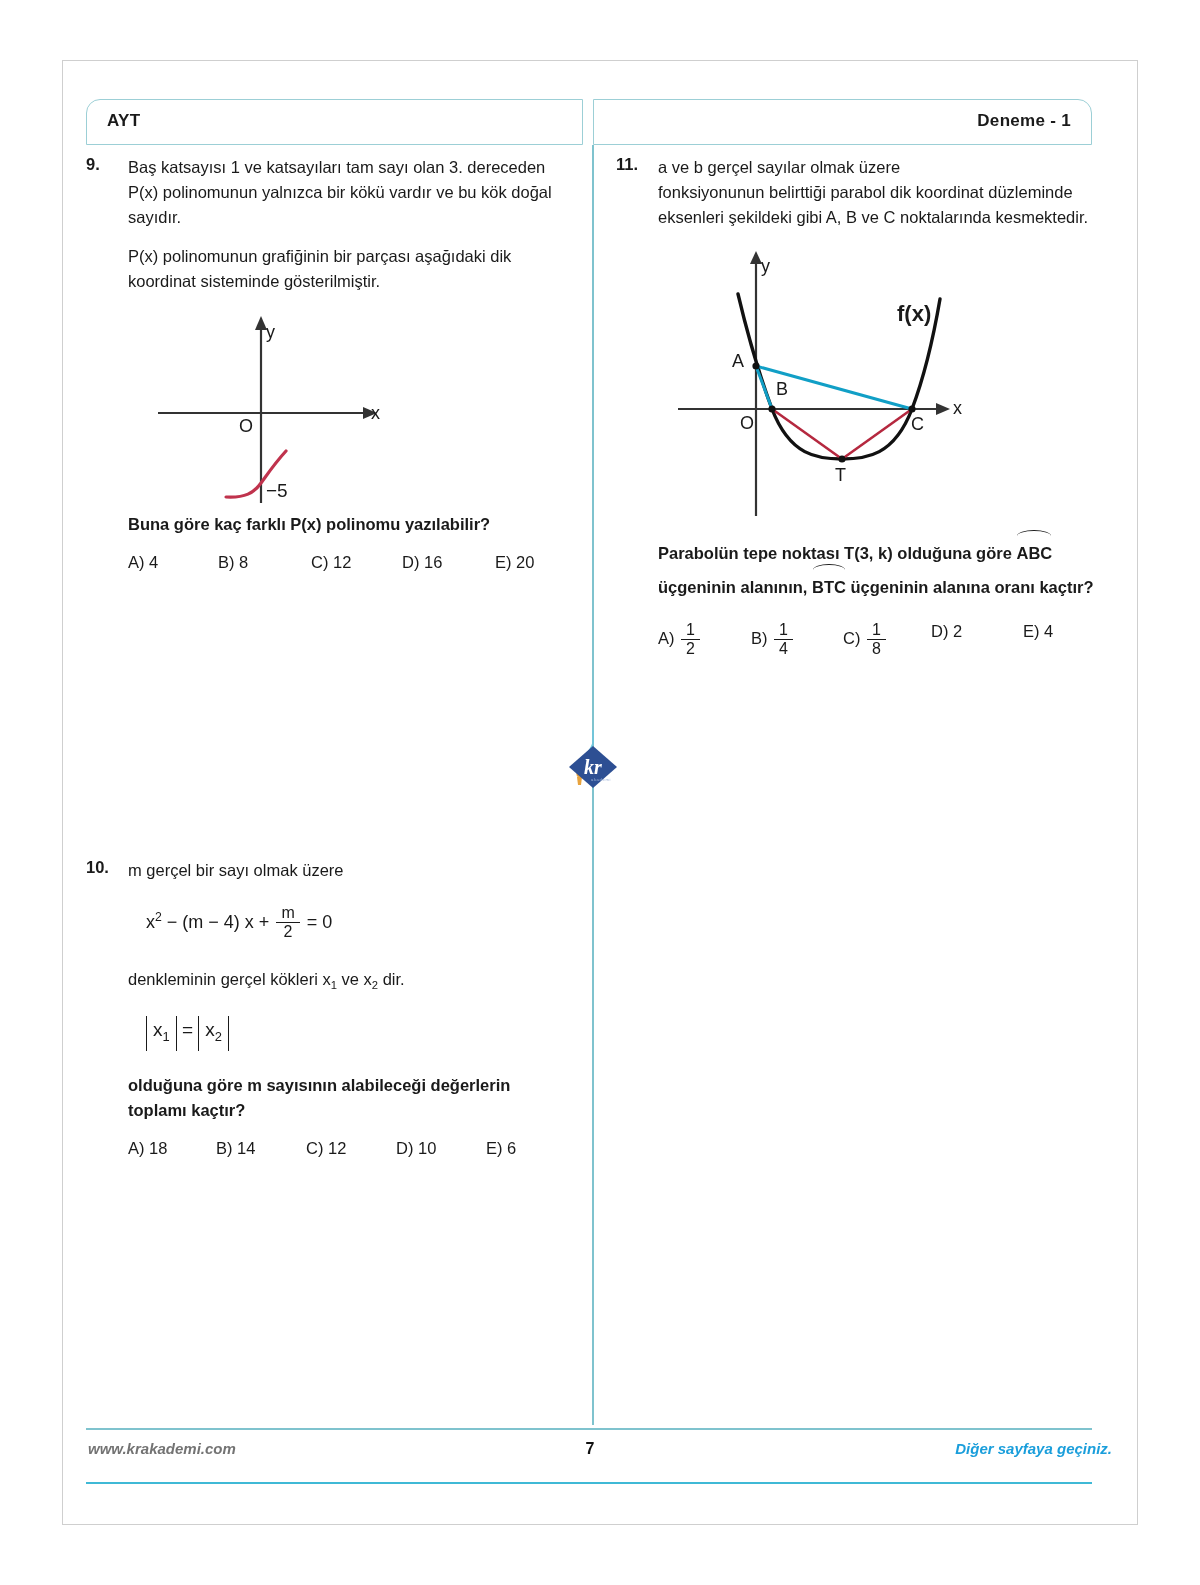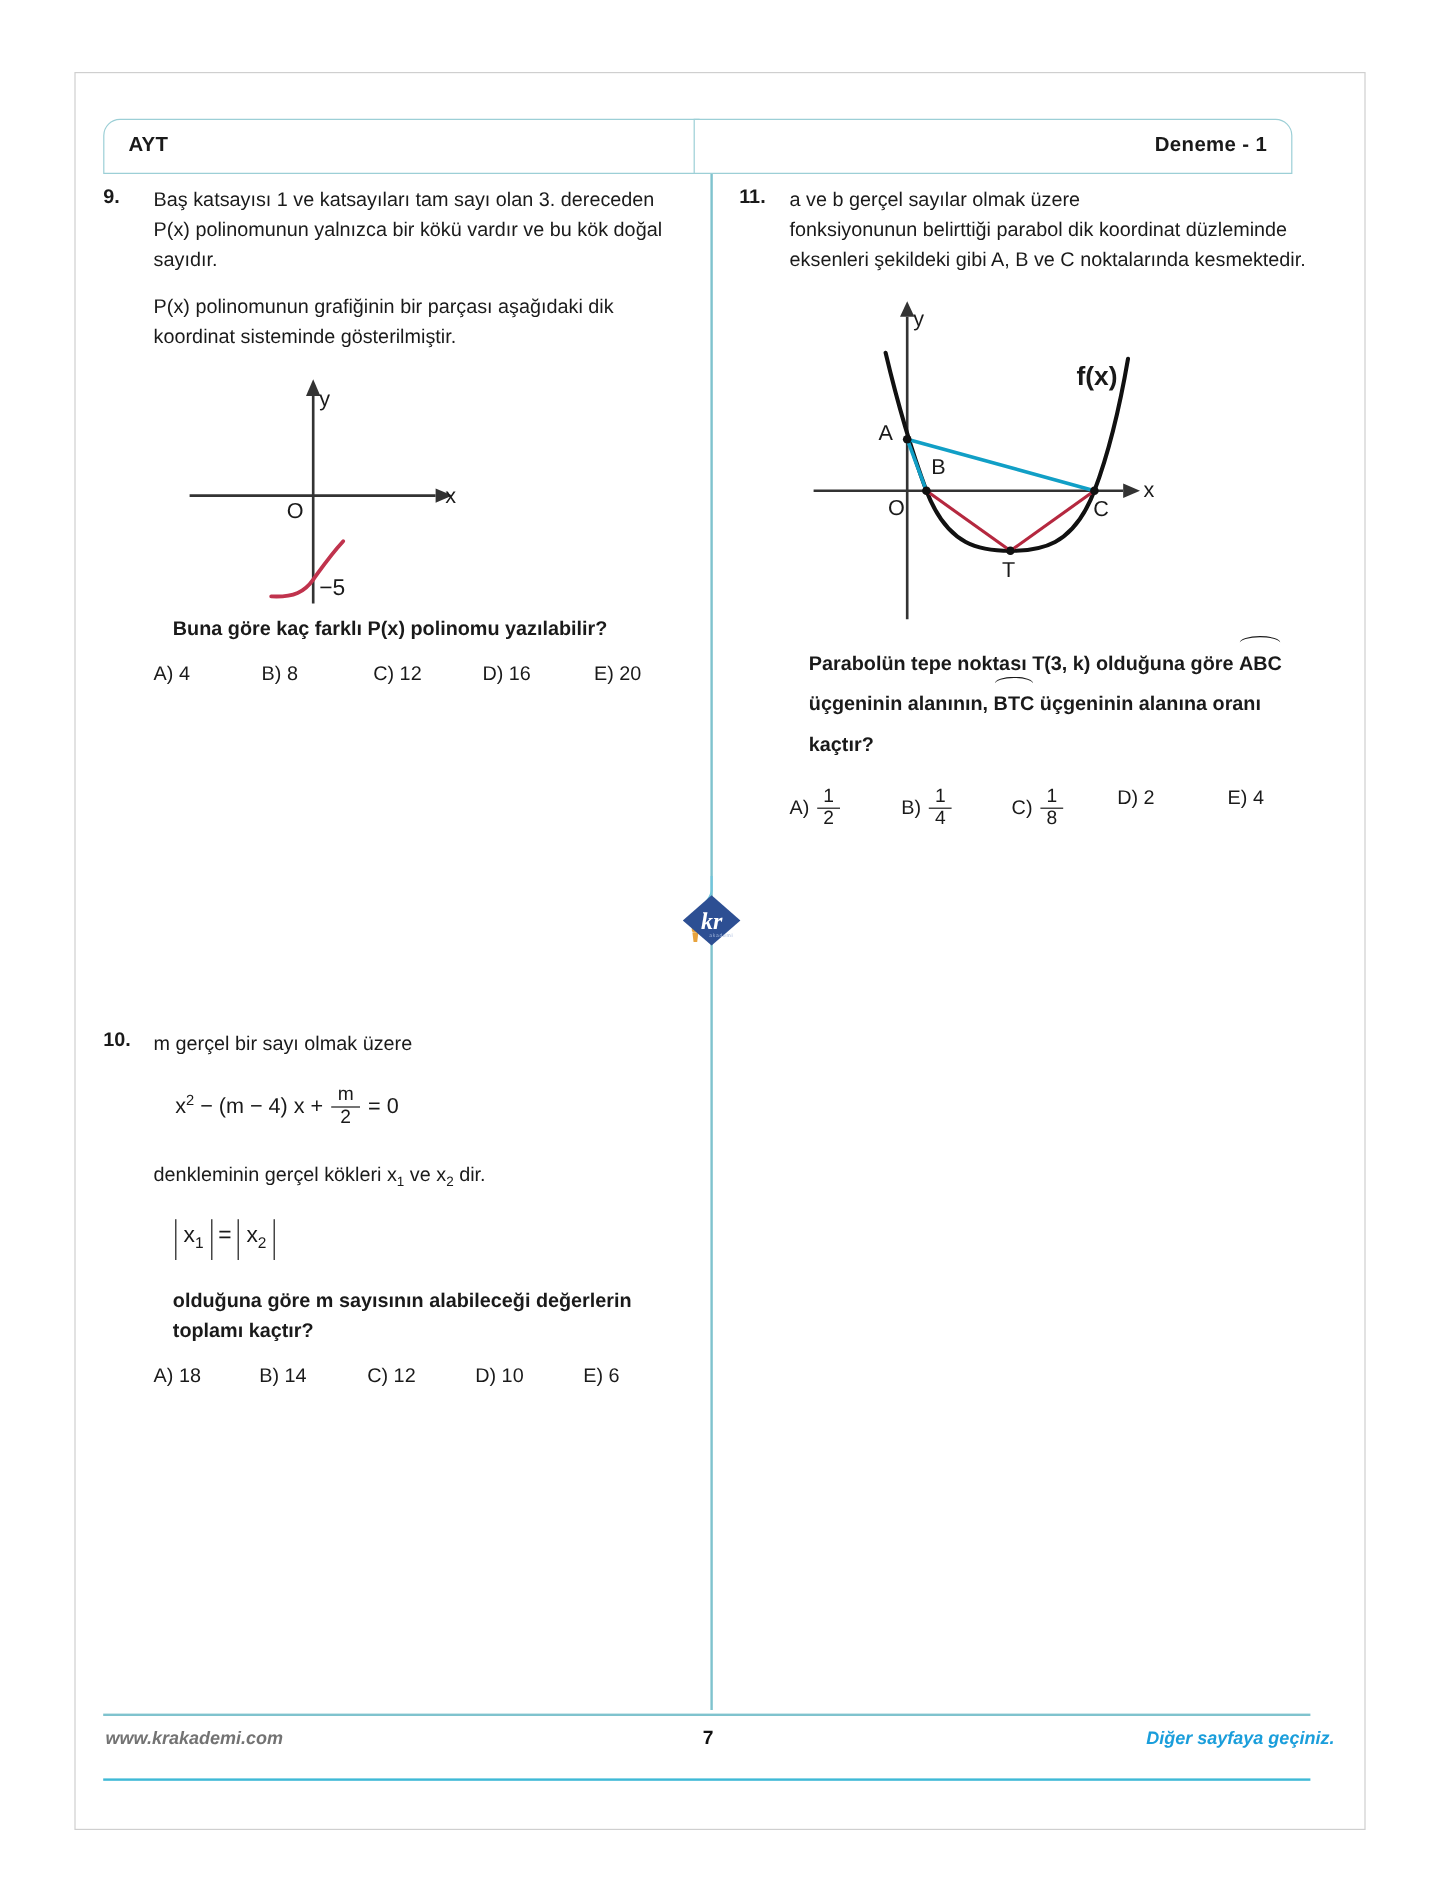--- a/index.html
+++ b/index.html
@@ -36,21 +36,21 @@
     height: 46px;
     border: 1.6px solid #9ccfd6;
     background: #fff;
   }
   .hdr-left {
     left: 86px; top: 99px; width: 497px;
     border-top-left-radius: 14px;
     border-bottom: 1.6px solid #9ccfd6;
   }
   .hdr-right {
-    left: 578px; top: 99px; width: 499px;
+    left: 593px; top: 99px; width: 499px;
     border-top-right-radius: 14px;
   }
   .hdr-left .hdr-text {
     position: absolute; left: 20px; top: 11px;
     font-size: 17px; font-weight: bold; letter-spacing: .3px;
   }
   .hdr-right .hdr-text {
     position: absolute; right: 20px; top: 11px;
     font-size: 17px; font-weight: bold; letter-spacing: .3px;
   }
@@ -74,21 +74,21 @@
   }
   .qbody { position: absolute; left: 42px; top: 0; }
   .ptext {
     font-size: 16.5px; line-height: 25px;
     margin: 0 0 14px 0;
     color: #1a1a1a;
   }
   .ptext.tight { margin-bottom: 0; }
   .qprompt {
     font-size: 16.5px; line-height: 25px;
-    font-weight: bold; margin: 16px;
+    font-weight: bold; margin: 0;
   }
   .opts {
     font-size: 16.5px;
     margin-top: 16px;
     display: flex;
   }
   .opt { display: inline-block; }
 
   
   .frac {

